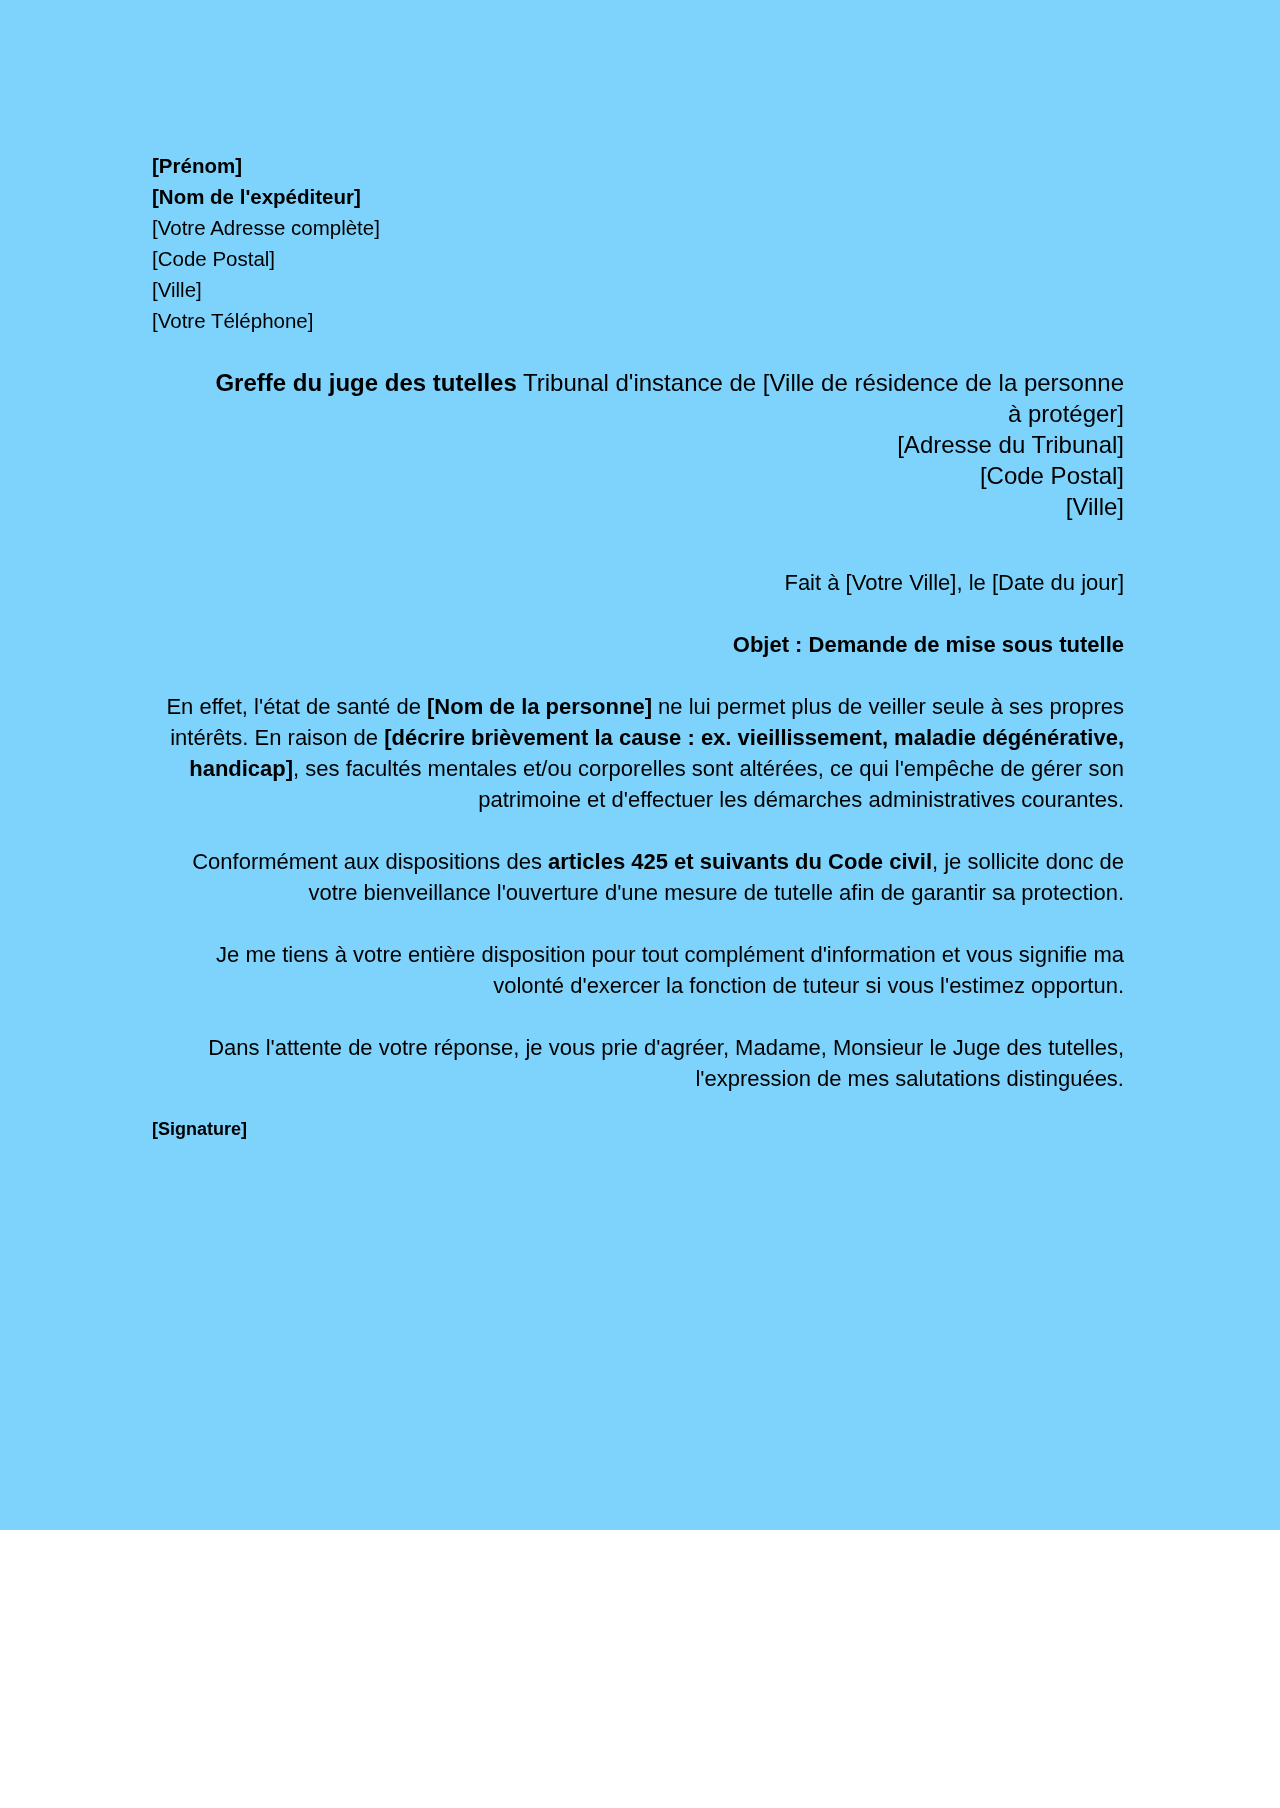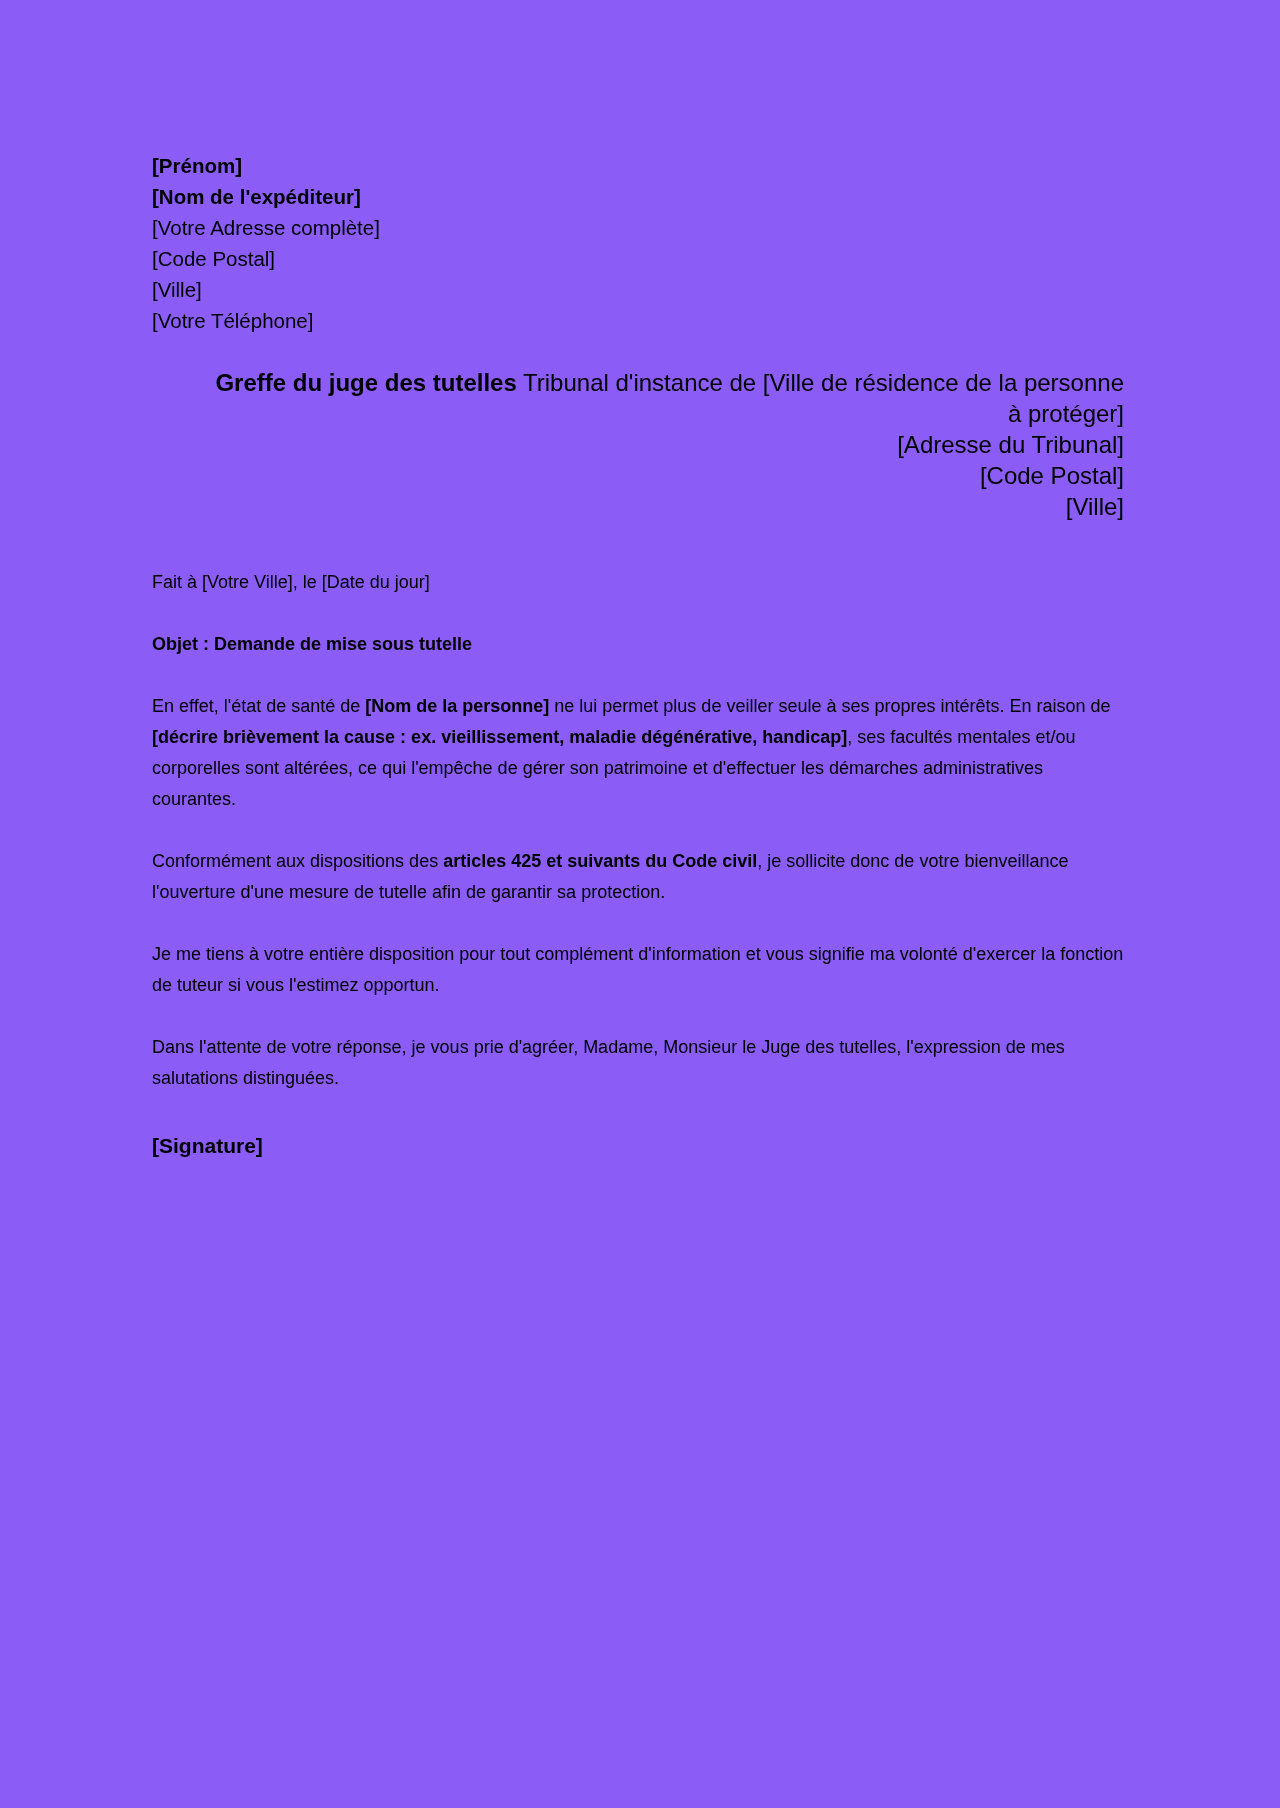--- a/index.html
+++ b/index.html
@@ -8,23 +8,23 @@
     padding: 0;
     background: #ffffff;
   }
   body {
     font-family: "Liberation Sans", sans-serif;
     color: #000000;
   }
   .page {
     position: relative;
     width: 1280px;
-    height: 1808px;
+    height: 1530px;
     margin: 0 auto;
-    background: #8b5cf6;
+    background: #7dd3fc;
     box-sizing: border-box;
     overflow: hidden;
   }
   .content {
     position: absolute;
     left: 152px;
     top: 150px;
     width: 972px;
   }
   .sender-block {
@@ -45,35 +45,35 @@
     margin-top: 31px;
     margin-left: 60px;
   }
   .recipient-line {
     display: block;
   }
   .recipient-strong {
     font-weight: bold;
   }
   .para {
-    font-size: 18px;
+    font-size: 22px;
     line-height: 31px;
     margin-top: 31px;
-    text-align: left;
+    text-align: right;
   }
   .para.bold-all {
     font-weight: bold;
   }
   .para b {
     font-weight: bold;
   }
   .signature {
-    font-size: 21px;
+    font-size: 18px;
     line-height: 31px;
-    margin-top: 36px;
+    margin-top: 20px;
     font-weight: bold;
   }
   .spacer-lg { height: 14px; }
 </style>
 </head>
 <body>
 
 <div class="page">
   <div class="content">
 

